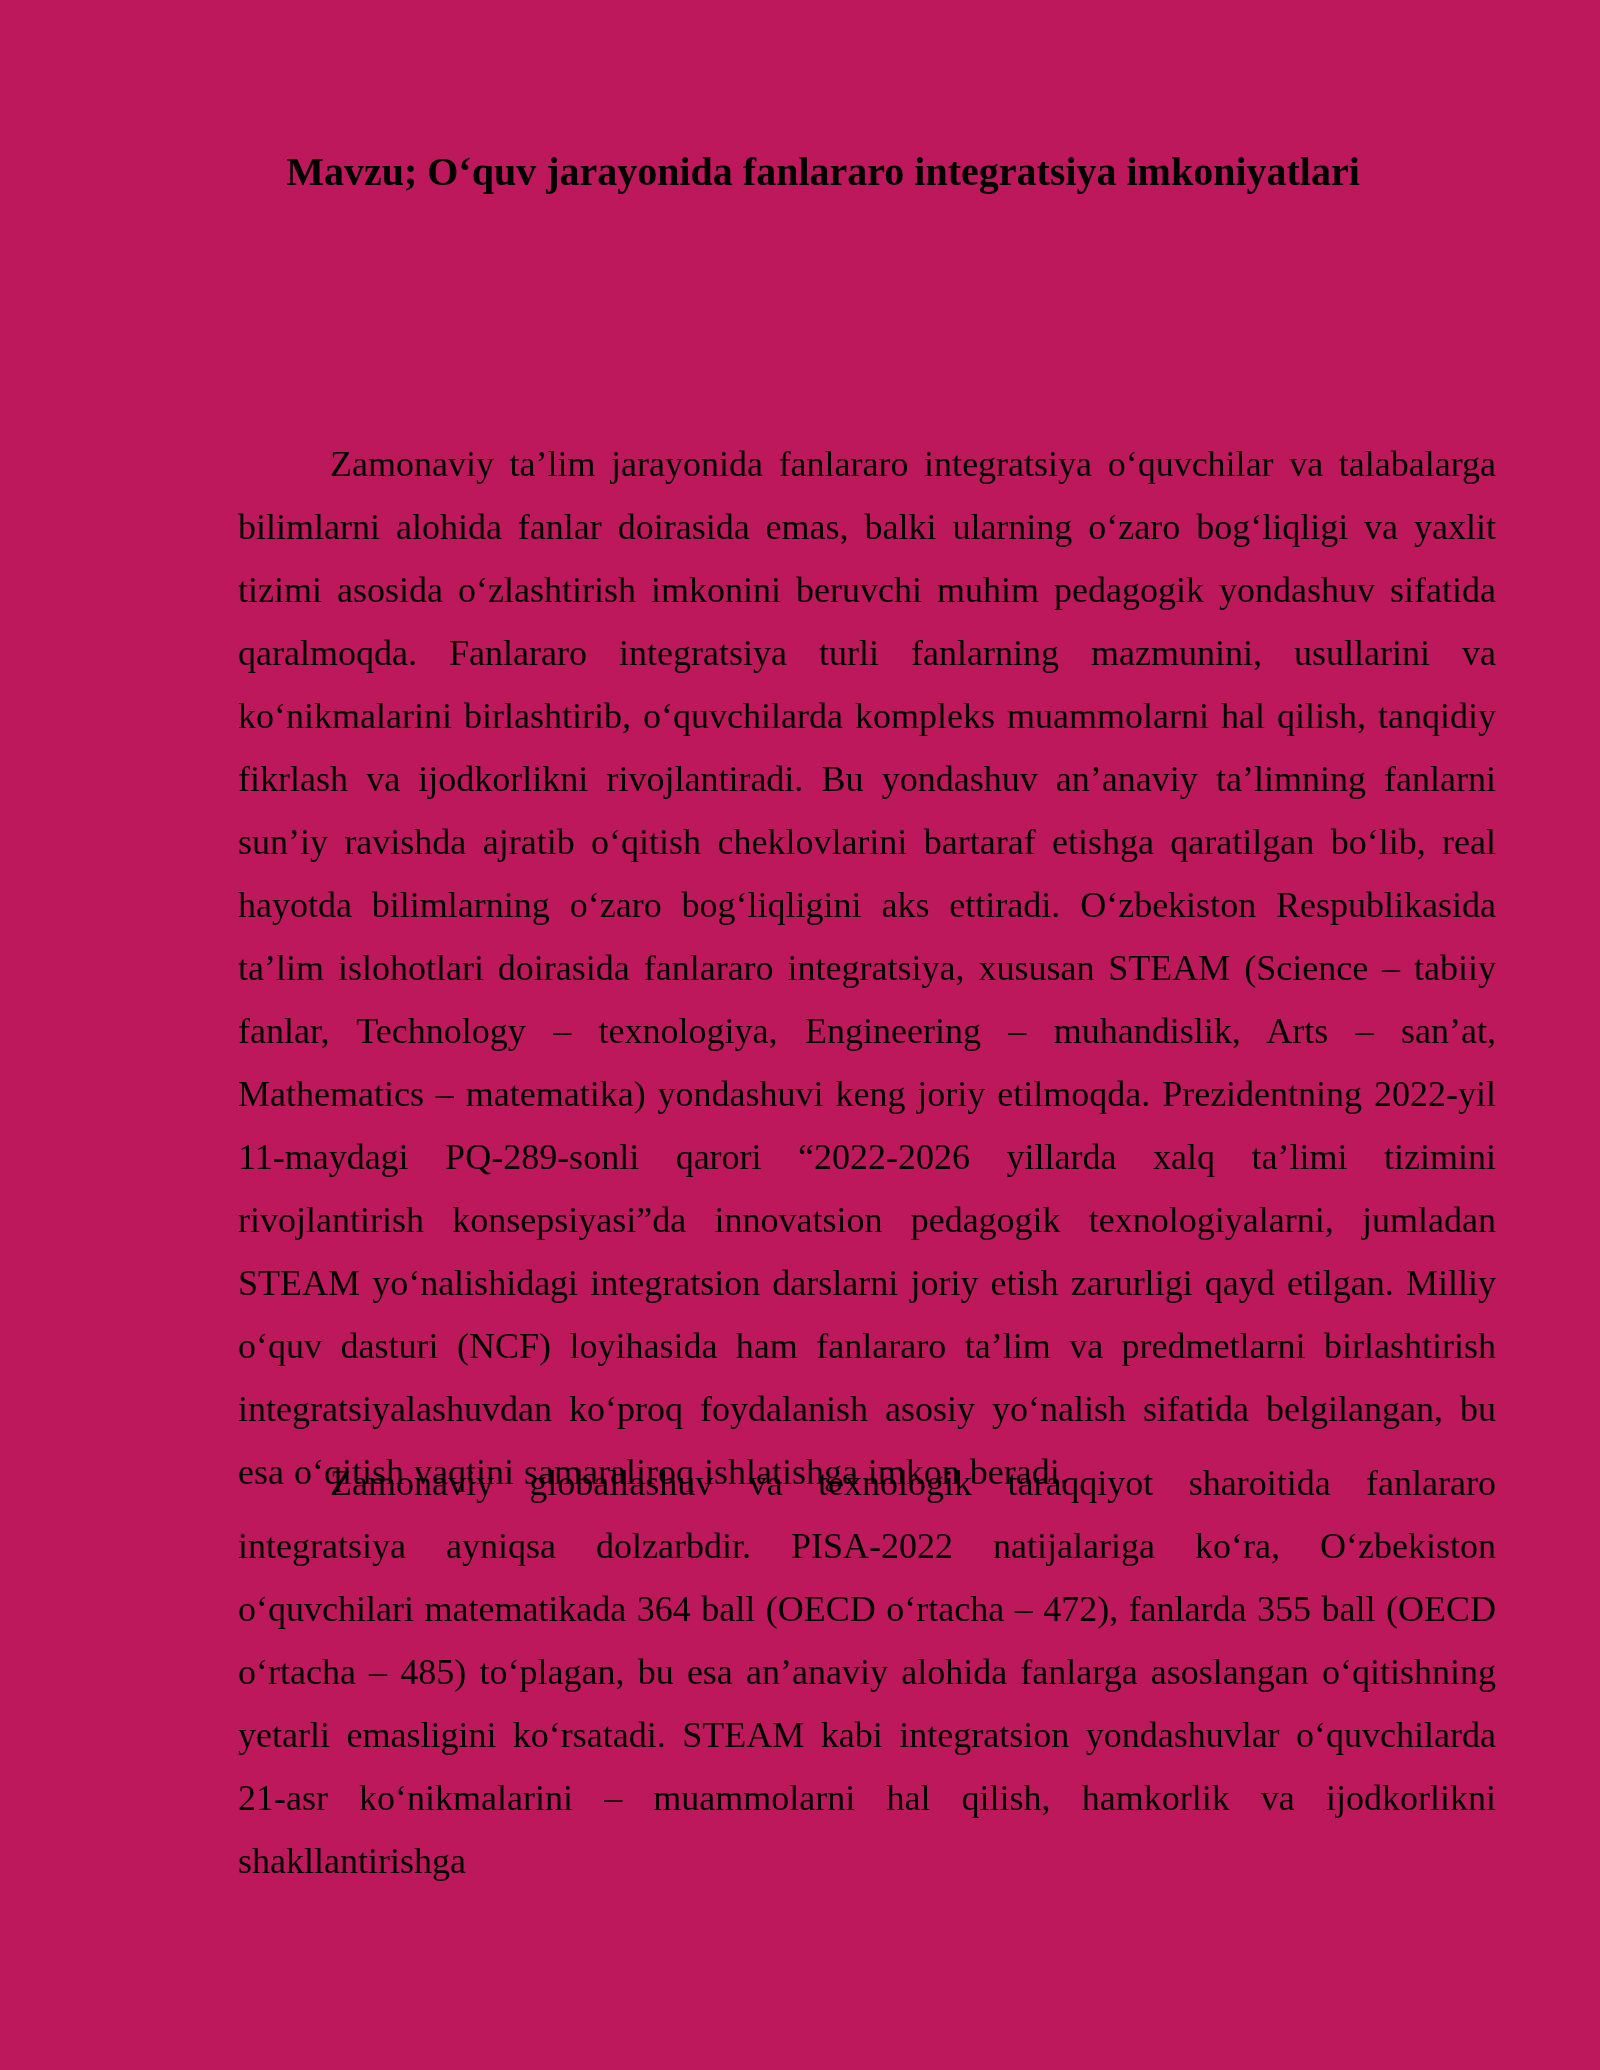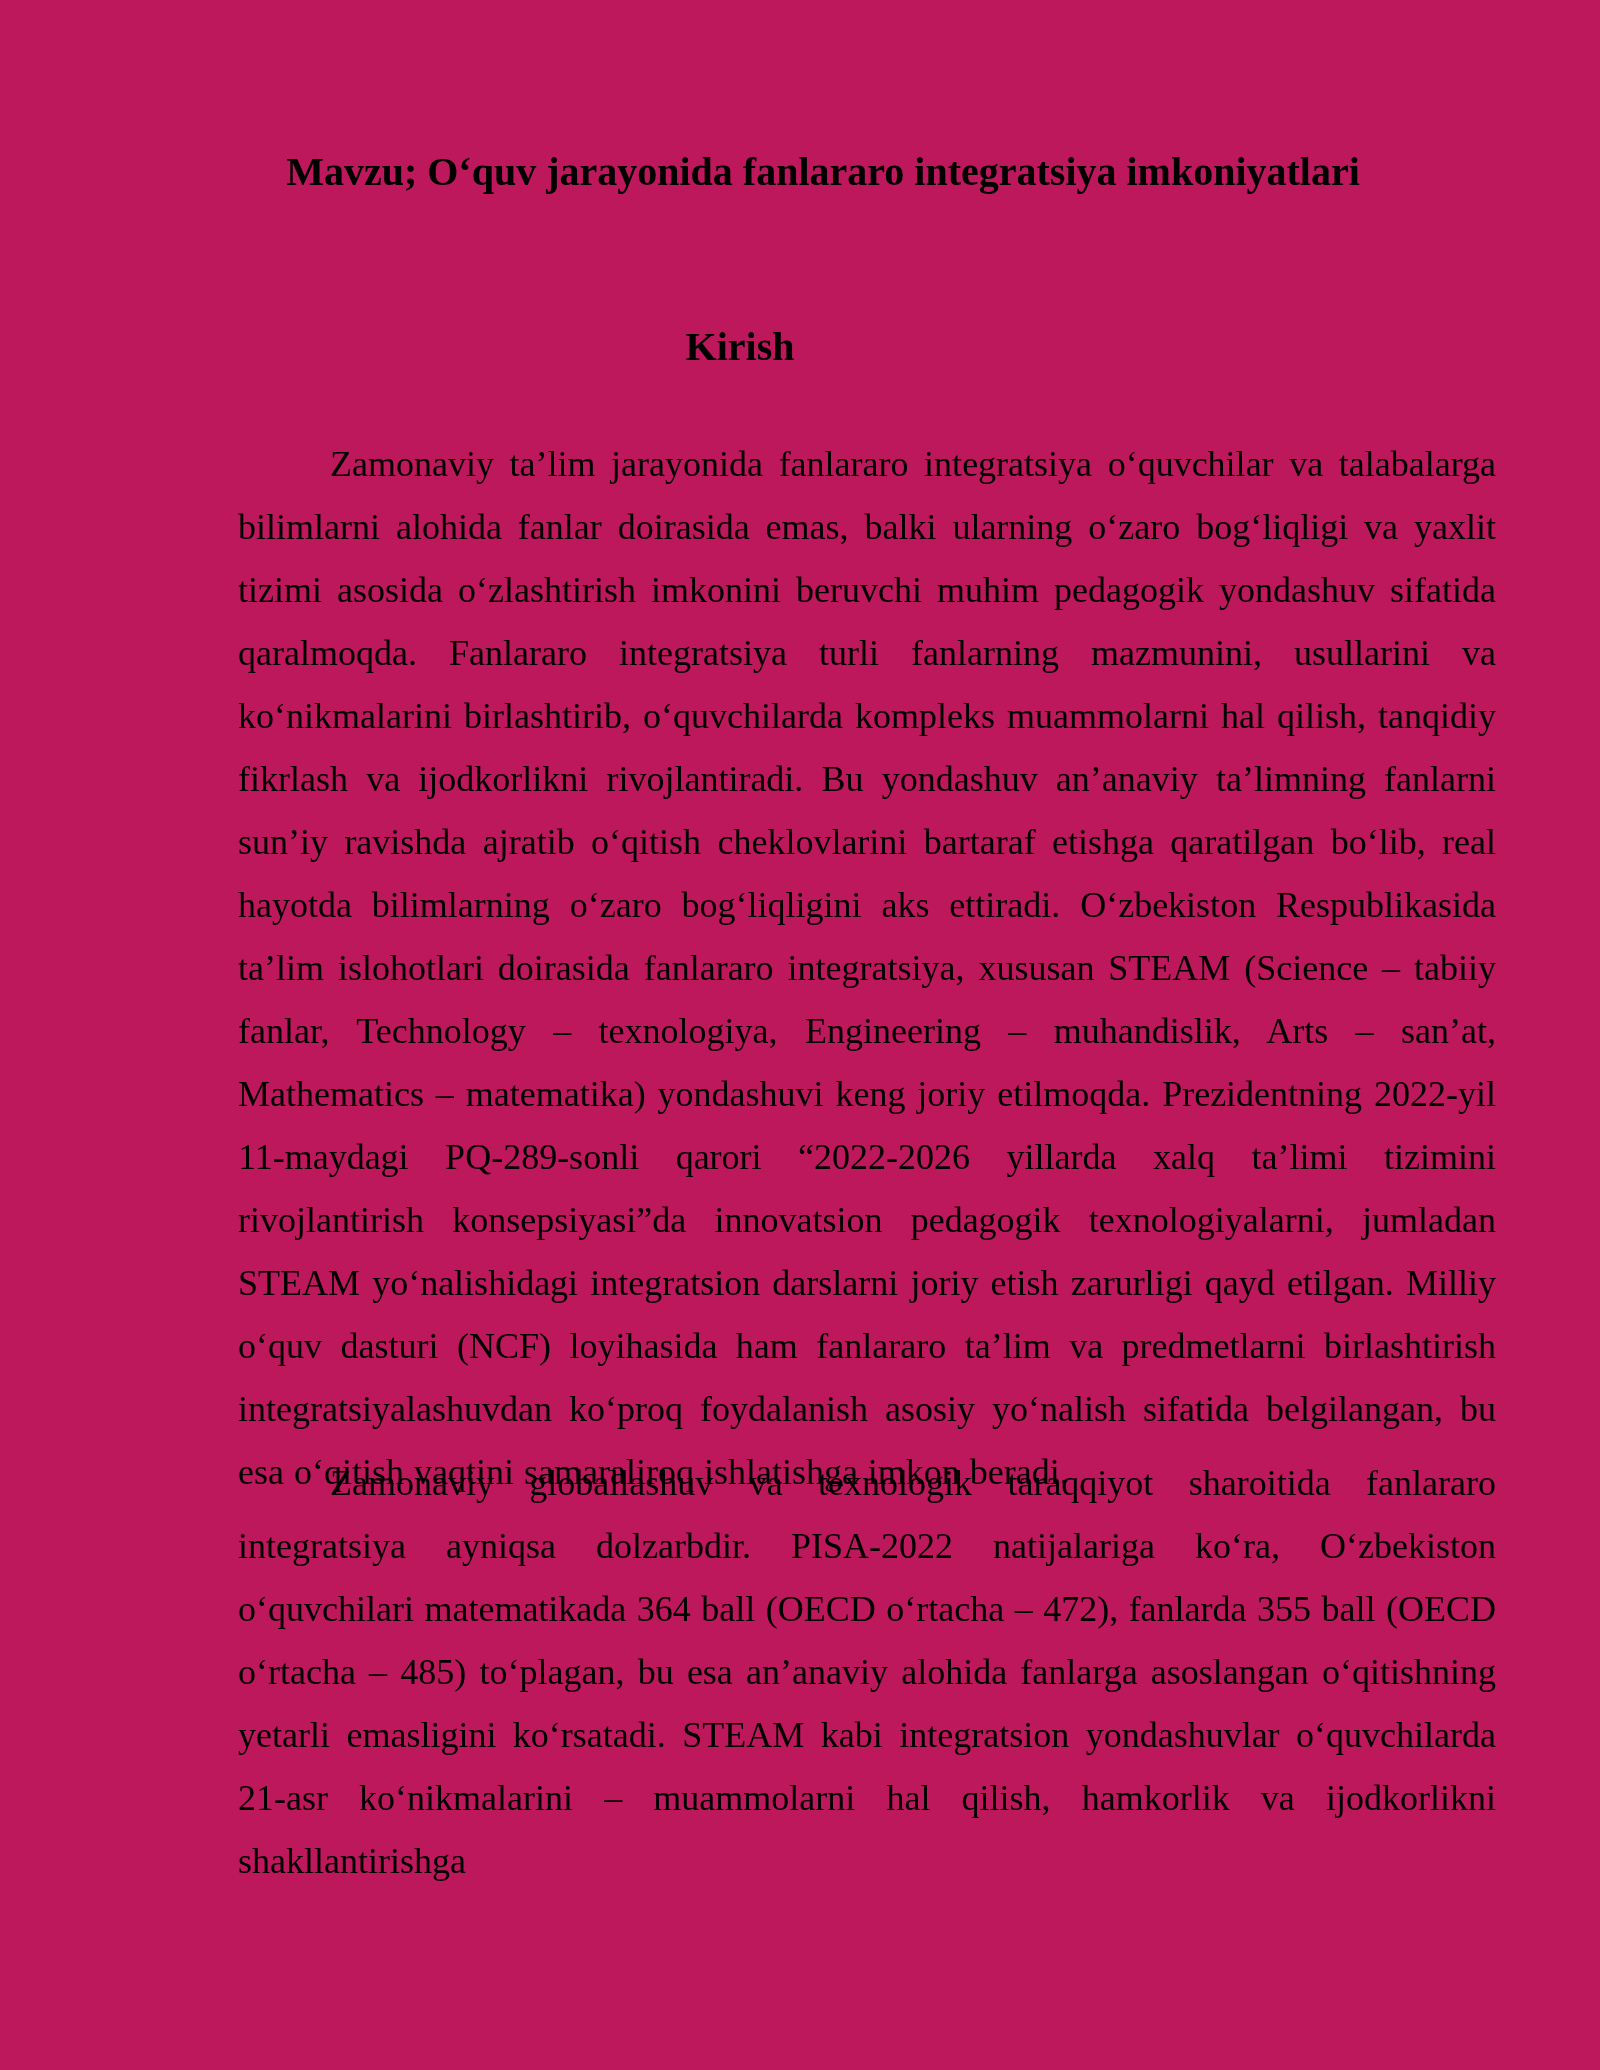--- a/index.html
+++ b/index.html
@@ -53,18 +53,17 @@
   }
   .para-1 { top: 417px; }
   .para-2 { top: 1436px; text-align-last: justify; }
 </style>
 </head>
 <body>
 
 <div class="page">
   <h1 class="doc-title">Mavzu; O‘quv jarayonida fanlararo integratsiya imkoniyatlari</h1>
 
-  <h2 class="section-heading">Kirish</h2>
 
   <p class="body-para para-1">Zamonaviy ta’lim jarayonida fanlararo integratsiya o‘quvchilar va talabalarga bilimlarni alohida fanlar doirasida emas, balki ularning o‘zaro bog‘liqligi va yaxlit tizimi asosida o‘zlashtirish imkonini beruvchi muhim pedagogik yondashuv sifatida qaralmoqda. Fanlararo integratsiya turli fanlarning mazmunini, usullarini va ko‘nikmalarini birlashtirib, o‘quvchilarda kompleks muammolarni hal qilish, tanqidiy fikrlash va ijodkorlikni rivojlantiradi. Bu yondashuv an’anaviy ta’limning fanlarni sun’iy ravishda ajratib o‘qitish cheklovlarini bartaraf etishga qaratilgan bo‘lib, real hayotda bilimlarning o‘zaro bog‘liqligini aks ettiradi. O‘zbekiston Respublikasida ta’lim islohotlari doirasida fanlararo integratsiya, xususan STEAM (Science – tabiiy fanlar, Technology – texnologiya, Engineering – muhandislik, Arts – san’at, Mathematics – matematika) yondashuvi keng joriy etilmoqda. Prezidentning 2022-yil 11-maydagi PQ-289-sonli qarori “2022-2026 yillarda xalq ta’limi tizimini rivojlantirish konsepsiyasi”da innovatsion pedagogik texnologiyalarni, jumladan STEAM yo‘nalishidagi integratsion darslarni joriy etish zarurligi qayd etilgan. Milliy o‘quv dasturi (NCF) loyihasida ham fanlararo ta’lim va predmetlarni birlashtirish integratsiyalashuvdan ko‘proq foydalanish asosiy yo‘nalish sifatida belgilangan, bu esa o‘qitish vaqtini samaraliroq ishlatishga imkon beradi.</p>
 
   <p class="body-para para-2">Zamonaviy globallashuv va texnologik taraqqiyot sharoitida fanlararo integratsiya ayniqsa dolzarbdir. PISA-2022 natijalariga ko‘ra, O‘zbekiston o‘quvchilari matematikada 364 ball (OECD o‘rtacha – 472), fanlarda 355 ball (OECD o‘rtacha – 485) to‘plagan, bu esa an’anaviy alohida fanlarga asoslangan o‘qitishning yetarli emasligini ko‘rsatadi. STEAM kabi integratsion yondashuvlar o‘quvchilarda 21-asr ko‘nikmalarini – muammolarni hal qilish, hamkorlik va ijodkorlikni shakllantirishga</p>
 </div>
 
 </body></html>

